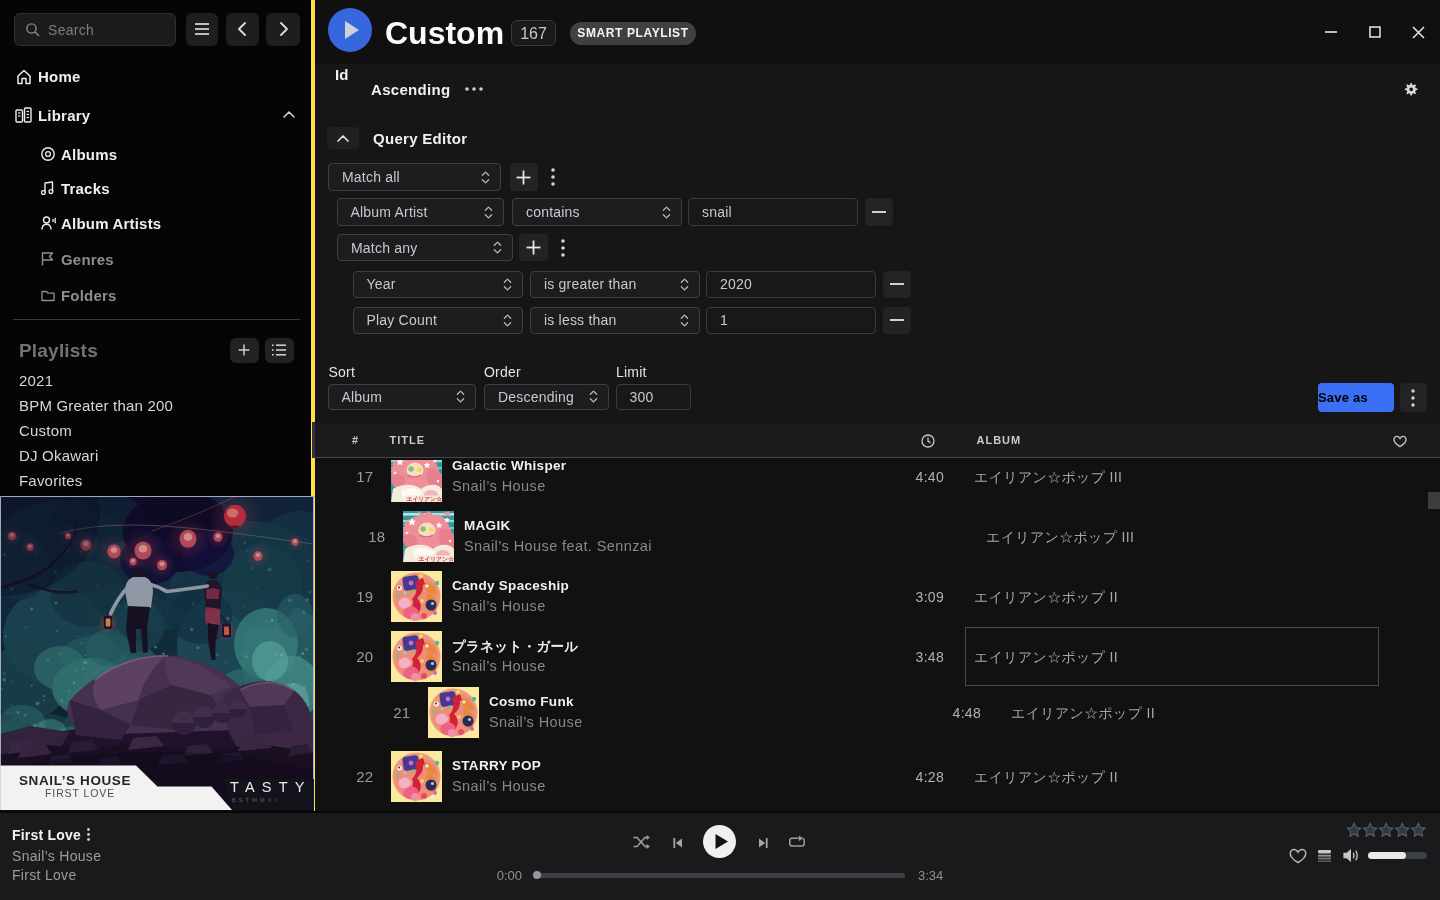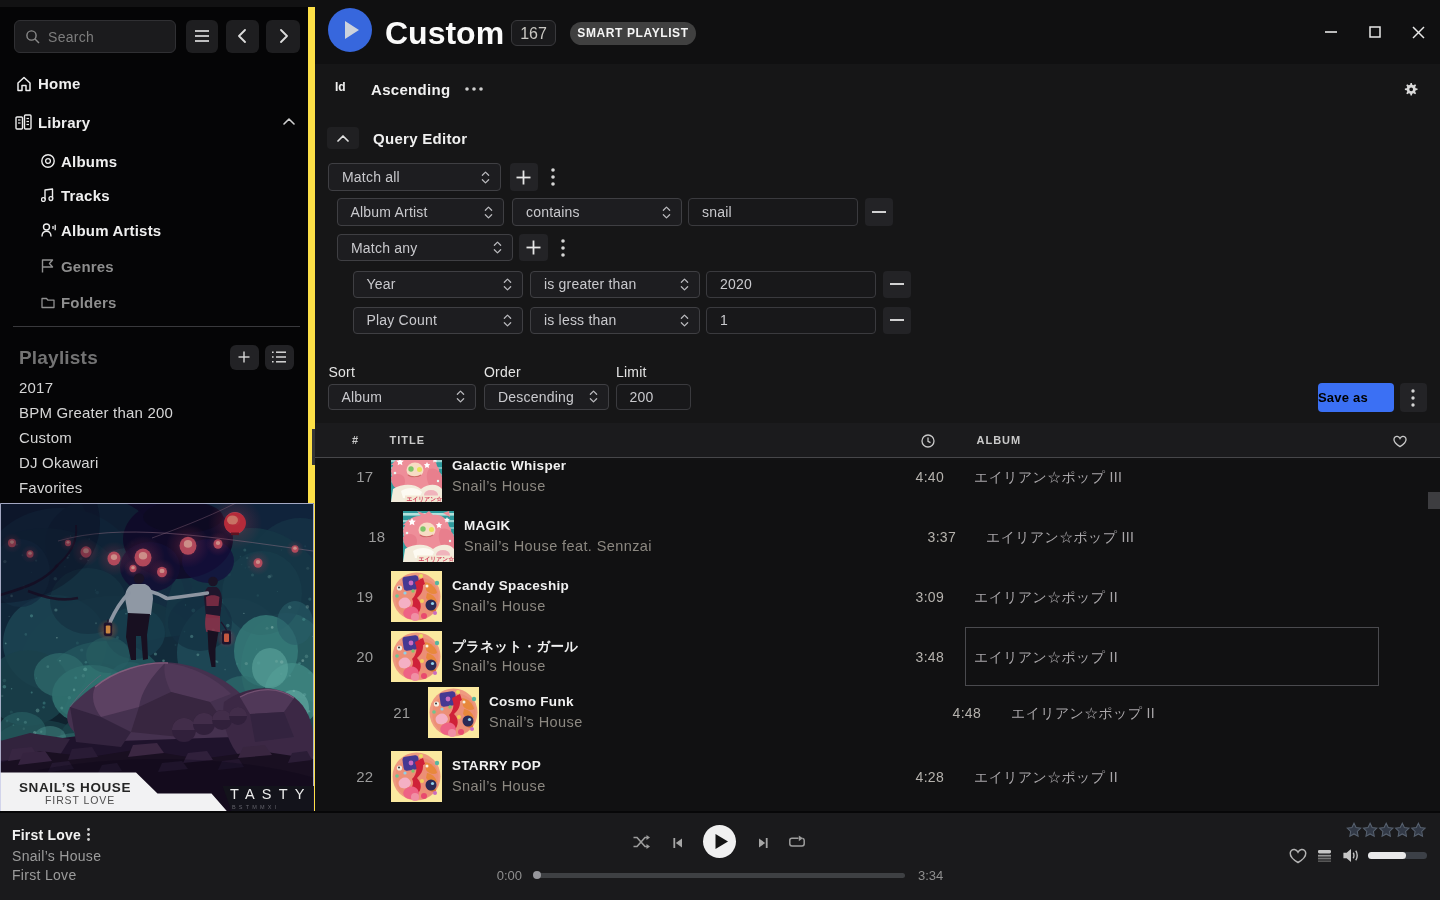--- a/index.html
+++ b/index.html
@@ -2,21 +2,21 @@
 <html><head>
 <meta charset="utf-8">
 <style>
   * { margin:0; padding:0; box-sizing:border-box; }
   html,body { width:1440px; height:900px; background:#121213; overflow:hidden;
     font-family:"Liberation Sans", sans-serif; }
   .abs { position:absolute; }
   #stage { position:relative; width:1440px; height:900px; }
 
   
-  #sidebar { position:absolute; left:0; top:7px; width:315px; height:811px; background:#050506; border-right:7px solid #fde047; }
+  #sidebar { position:absolute; left:0; top:0; width:315px; height:811px; background:#050506; border-right:4px solid #fde047; }
   .sbtn { position:absolute; background:#1e1e20; border-radius:6px; }
   .navtxt { font-weight:bold; font-size:15px; color:#efefef; letter-spacing:.2px; }
   .navdim { color:#8e8e8e; }
   .pl-item { position:absolute; left:19px; font-size:15px; color:#d6d6d6; letter-spacing:.2px; }
 
   
   #titlebar { position:absolute; left:315px; top:0; width:1125px; height:64px; background:#101011; }
   #content { position:absolute; left:315px; top:64px; width:1125px; height:359px; background:#161617; }
   #thead { position:absolute; left:315px; top:423px; width:1125px; height:35px; background:#1b1b1d; border-bottom:1px solid #47474a; }
   #rows { position:absolute; left:315px; top:460px; width:1125px; height:351px; background:#111112; overflow:hidden;padding-left:8px; }
@@ -130,21 +130,21 @@
       <svg width="14" height="12" viewBox="0 0 14 12" style="position:absolute;left:7px;top:6px;">
         <line x1="4" y1="1.2" x2="14" y2="1.2" stroke="#d8d8d8" stroke-width="1.5"></line>
         <line x1="4" y1="6" x2="14" y2="6" stroke="#d8d8d8" stroke-width="1.5"></line>
         <line x1="4" y1="10.8" x2="14" y2="10.8" stroke="#d8d8d8" stroke-width="1.5"></line>
         <line x1="0" y1="1.2" x2="1.6" y2="1.2" stroke="#d8d8d8" stroke-width="1.5"></line>
         <line x1="0" y1="6" x2="1.6" y2="6" stroke="#d8d8d8" stroke-width="1.5"></line>
         <line x1="0" y1="10.8" x2="1.6" y2="10.8" stroke="#d8d8d8" stroke-width="1.5"></line>
       </svg>
     </div>
 
-    <span class="pl-item" style="top:372px;">2017</span>
+    <span class="pl-item" style="top:372px;">2021</span>
     <span class="pl-item" style="top:397px;">BPM Greater than 200</span>
     <span class="pl-item" style="top:422px;">Custom</span>
     <span class="pl-item" style="top:447px;">DJ Okawari</span>
     <span class="pl-item" style="top:472px;">Favorites</span>
     <div class="abs" style="left:312px; top:422px; width:3px; height:36px; background:#343437;"></div>
 
     <div class="abs" id="albumart" style="left:0; top:496px; width:314px; height:315px;"><svg width="314" height="315" viewBox="0 0 314 315">
 <defs>
 <linearGradient id="sky" x1="0" y1="0" x2="0.25" y2="1">
 <stop offset="0" stop-color="#0d0b20"></stop>
@@ -533,21 +533,21 @@
     <svg width="12" height="12" viewBox="0 0 12 12" style="position:absolute;left:1054px;top:26px;">
         <rect x="1" y="1" width="10" height="10" fill="none" stroke="#e8e8e8" stroke-width="1.5"></rect>
       </svg>
     <svg width="13" height="13" viewBox="0 0 13 13" style="position:absolute;left:1097px;top:26px;">
       <line x1="1" y1="1" x2="12" y2="12" stroke="#e8e8e8" stroke-width="1.5"></line>
       <line x1="12" y1="1" x2="1" y2="12" stroke="#e8e8e8" stroke-width="1.5"></line>
     </svg>
   </div>
 
   <div id="content">
-    <span class="abs" style="left:20px; top:16px; font-size:12px; font-weight:bold; color:#f0f0f0;">Id</span>
+    <span class="abs" style="left:20px; top:2px; font-size:15px; font-weight:bold; color:#f0f0f0;">Id</span>
     <span class="abs" style="left:56px; top:17px; font-size:15px; font-weight:bold; color:#f0f0f0; letter-spacing:.3px;">Ascending</span>
     <svg width="18" height="4" viewBox="0 0 18 4" style="position:absolute;left:150px;top:23px;">
       <circle cx="2" cy="2" r="1.8" fill="#cfcfcf"></circle>
         <circle cx="9" cy="2" r="1.8" fill="#cfcfcf"></circle>
         <circle cx="16" cy="2" r="1.8" fill="#cfcfcf"></circle>
     </svg>
     <div class="abs" style="left:1088px; top:18px;"><svg width="15" height="15" viewBox="0 0 24 24">
 <path fill="#d9d9d9" d="M12,1.5 L14.2,1.5 L14.8,4.4 L16.9,5.3 L19.4,3.7 L21,5.3 L19.4,7.8 L20.3,9.9 L23.2,10.5 L23.2,12.7 L20.3,13.3 L19.4,15.4 L21,17.9 L19.4,19.5 L16.9,17.9 L14.8,18.8 L14.2,21.7 L12,21.7 L11.4,18.8 L9.3,17.9 L6.8,19.5 L5.2,17.9 L6.8,15.4 L5.9,13.3 L3,12.7 L3,10.5 L5.9,9.9 L6.8,7.8 L5.2,5.3 L6.8,3.7 L9.3,5.3 L11.4,4.4 Z M13.1,8.6 A3,3 0 1 0 13.1,14.6 A3,3 0 1 0 13.1,8.6 Z" fill-rule="evenodd"></path>
 </svg></div>
 
@@ -640,21 +640,21 @@
     <span class="lbl" style="left:301px; top:300px;">Limit</span>
 
     <div class="sel" style="left:12.5px; top:319.5px; width:148px; height:26.5px;">Album<svg class="chev" width="9" height="13" viewBox="0 0 10 14">
           <polyline points="1.5,4.5 5,1 8.5,4.5" fill="none" stroke="#b9b9bd" stroke-width="1.4" stroke-linecap="round" stroke-linejoin="round"></polyline>
           <polyline points="1.5,9.5 5,13 8.5,9.5" fill="none" stroke="#b9b9bd" stroke-width="1.4" stroke-linecap="round" stroke-linejoin="round"></polyline>
         </svg></div>
     <div class="sel" style="left:169px; top:319.5px; width:125px; height:26.5px;">Descending<svg class="chev" width="9" height="13" viewBox="0 0 10 14">
           <polyline points="1.5,4.5 5,1 8.5,4.5" fill="none" stroke="#b9b9bd" stroke-width="1.4" stroke-linecap="round" stroke-linejoin="round"></polyline>
           <polyline points="1.5,9.5 5,13 8.5,9.5" fill="none" stroke="#b9b9bd" stroke-width="1.4" stroke-linecap="round" stroke-linejoin="round"></polyline>
         </svg></div>
-    <div class="inp" style="left:300.5px; top:319.5px; width:75px; height:26.5px;">200</div>
+    <div class="inp" style="left:300.5px; top:319.5px; width:75px; height:26.5px;">300</div>
 
     <div class="abs" style="left:1003px; top:319px; width:76px; height:29px; background:#3b70f4; border-radius:4px; line-height:29px; font-size:13px; font-weight:bold; color:#000000; letter-spacing:.2px;">Save as</div>
     <div class="qbtn" style="left:1085px; top:319px; width:26.5px; height:29px;">
       <svg width="4" height="18" viewBox="0 0 4 18">
           <circle cx="2" cy="2" r="1.7" fill="#d5d5d5"></circle>
           <circle cx="2" cy="9" r="1.7" fill="#d5d5d5"></circle>
           <circle cx="2" cy="16" r="1.7" fill="#d5d5d5"></circle>
         </svg>
     </div>
   </div>
@@ -731,21 +731,20 @@
 <rect x="14" y="44.5" width="37" height="6.5" fill="#f3e8d4"></rect>
 <text x="15.5" y="50.2" font-family="Liberation Sans" font-size="5.8" font-weight="bold" fill="#d3405c">エイリアン☆</text>
 <path d="M9,7 l1.2,2.4 2.6,.4 -1.9,1.8 .5,2.6 -2.4,-1.2 -2.3,1.2 .4,-2.6 -1.9,-1.8 2.6,-.4 Z" fill="#fff"></path>
 <path d="M36,11 l1,2 2.2,.3 -1.6,1.5 .4,2.2 -2,-1 -2,1 .4,-2.2 -1.6,-1.5 2.2,-.3 Z" fill="#fff"></path>
 <path d="M44,6 l.9,1.8 2,.3 -1.5,1.4 .3,2 -1.7,-.9 -1.8,.9 .3,-2 -1.4,-1.4 2,-.3 Z" fill="#f6f6f6"></path>
 <circle cx="4" cy="22" r="1.3" fill="#e8f6f0"></circle>
 <circle cx="47" cy="30" r="1.2" fill="#e8f6f0"></circle>
 </svg></div>
   <div class="rtitle">MAGIK</div>
   <div class="rartist">Snail’s House feat. Sennzai</div>
-  <div class="rdur">3:37</div>
   <div class="ralbum">エイリアン☆ポップ III</div>
 </div>
 <div class="row" style="top:107px;">
   <div class="rnum">19</div>
   <div class="rthumb"><svg width="51" height="51" viewBox="0 0 51 51">
 <rect width="51" height="51" fill="#fbe9a0"></rect>
 <circle cx="25.5" cy="25.5" r="24" fill="#ef9a80"></circle>
 <path d="M9,13 C16,6 30,4 38,9 C46,13 49,22 47,31 C48,37 41,45 33,47 C24,50 13,47 8,39 C3,33 3,19 9,13 Z" fill="#ec8f76"></path>
 <rect x="12" y="5" width="16" height="14" rx="3" fill="#46399206" transform="rotate(-8 20 12)"></rect>
 <rect x="12" y="5" width="16" height="14" rx="3" fill="#463992" transform="rotate(-8 20 12)"></rect>

